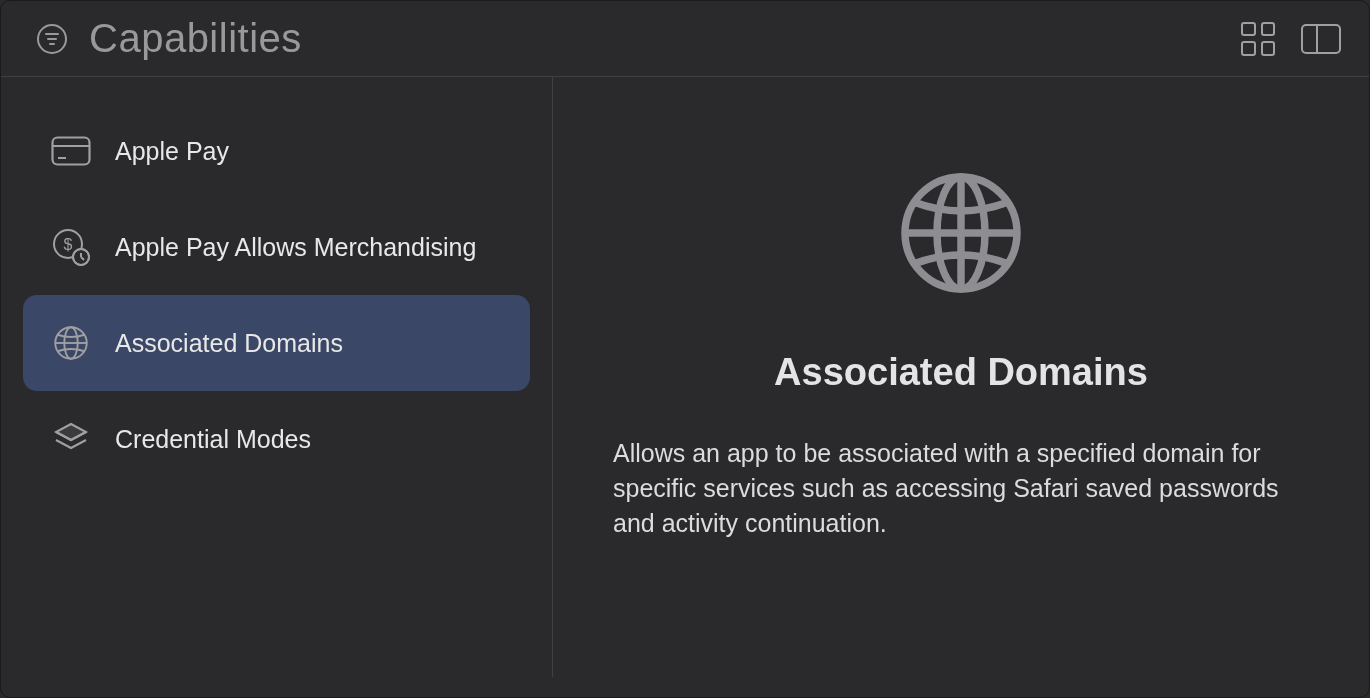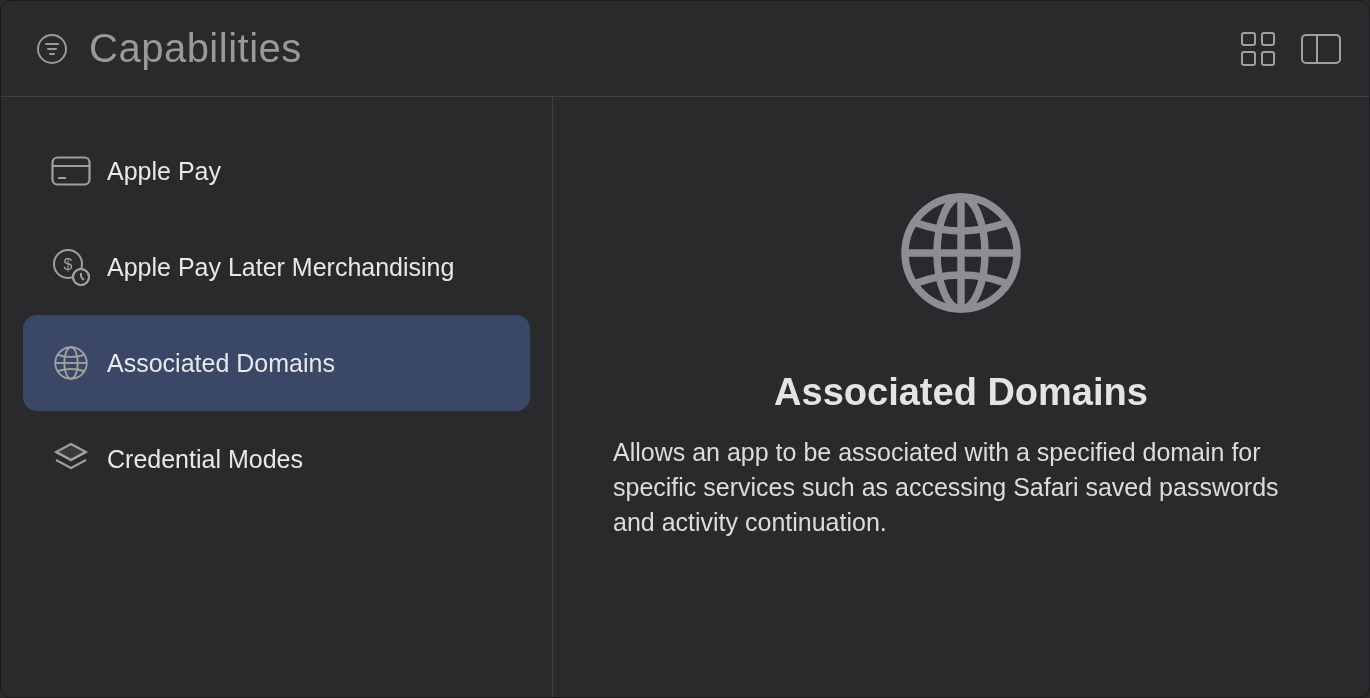--- a/index.html
+++ b/index.html
@@ -24,21 +24,21 @@
     height: 698px;
     background: var(--bg);
     font-family: -apple-system, "SF Pro Text", "Helvetica Neue", Arial, sans-serif;
     color: var(--text);
     overflow: hidden;
     border: 1px solid #1a1a1a;
     border-radius: 10px;
   }
 
   .header {
-    height: 96px;
+    height: 76px;
     display: flex;
     align-items: center;
     padding: 0 28px 0 36px;
     border-bottom: 1px solid var(--border);
     gap: 22px;
   }
 
   .header-left {
     display: flex;
     align-items: center;
@@ -119,21 +119,21 @@
   .sidebar {
     width: 552px;
     border-right: 1px solid var(--border);
     padding: 26px 22px 0 22px;
     overflow: hidden;
   }
 
   .list-item {
     display: flex;
     align-items: center;
-    gap: 16px;
+    gap: 24px;
     padding: 0 28px;
     height: 96px;
     border-radius: 14px;
     font-size: 25px;
     color: var(--text);
     cursor: pointer;
   }
   .list-item.selected {
     background: var(--selected-bg);
   }
@@ -161,21 +161,21 @@
   }
 
   .detail-title {
     margin-top: 50px;
     font-size: 38px;
     font-weight: 700;
     color: #e4e4e6;
   }
 
   .detail-desc {
-    margin-top: 21px;
+    margin-top: 42px;
     font-size: 25px;
     line-height: 1.4;
     color: #dcdcde;
     align-self: stretch;
     padding: 0 4px;
   }
 
 </style>
 </head>
 <body>
@@ -219,21 +219,21 @@
       <div class="li-icon">
         <svg width="40" height="40" viewBox="0 0 40 40" fill="none" stroke="currentColor" stroke-width="2">
           <circle cx="17" cy="17" r="14"></circle>
           <text x="17" y="23" text-anchor="middle" font-size="16" fill="currentColor" stroke="none">$</text>
           <circle cx="30" cy="30" r="8" fill="#2a2a2c"></circle>
           <circle cx="30" cy="30" r="8"></circle>
           <line x1="30" y1="26" x2="30" y2="30"></line>
           <line x1="30" y1="30" x2="33" y2="33"></line>
         </svg>
       </div>
-      <span>Apple Pay Later Merchandising</span>
+      <span>Apple Pay Allows Merchandising</span>
     </div>
 
     <div class="list-item selected">
       <div class="li-icon">
         <svg width="36" height="36" viewBox="0 0 48 48" fill="none" stroke="currentColor" stroke-width="2.5">
           <circle cx="24" cy="24" r="21"></circle>
           <ellipse cx="24" cy="24" rx="9" ry="21"></ellipse>
           <line x1="3" y1="24" x2="45" y2="24"></line>
           <path d="M6 13 Q24 19 42 13"></path>
           <path d="M6 35 Q24 29 42 35"></path>

